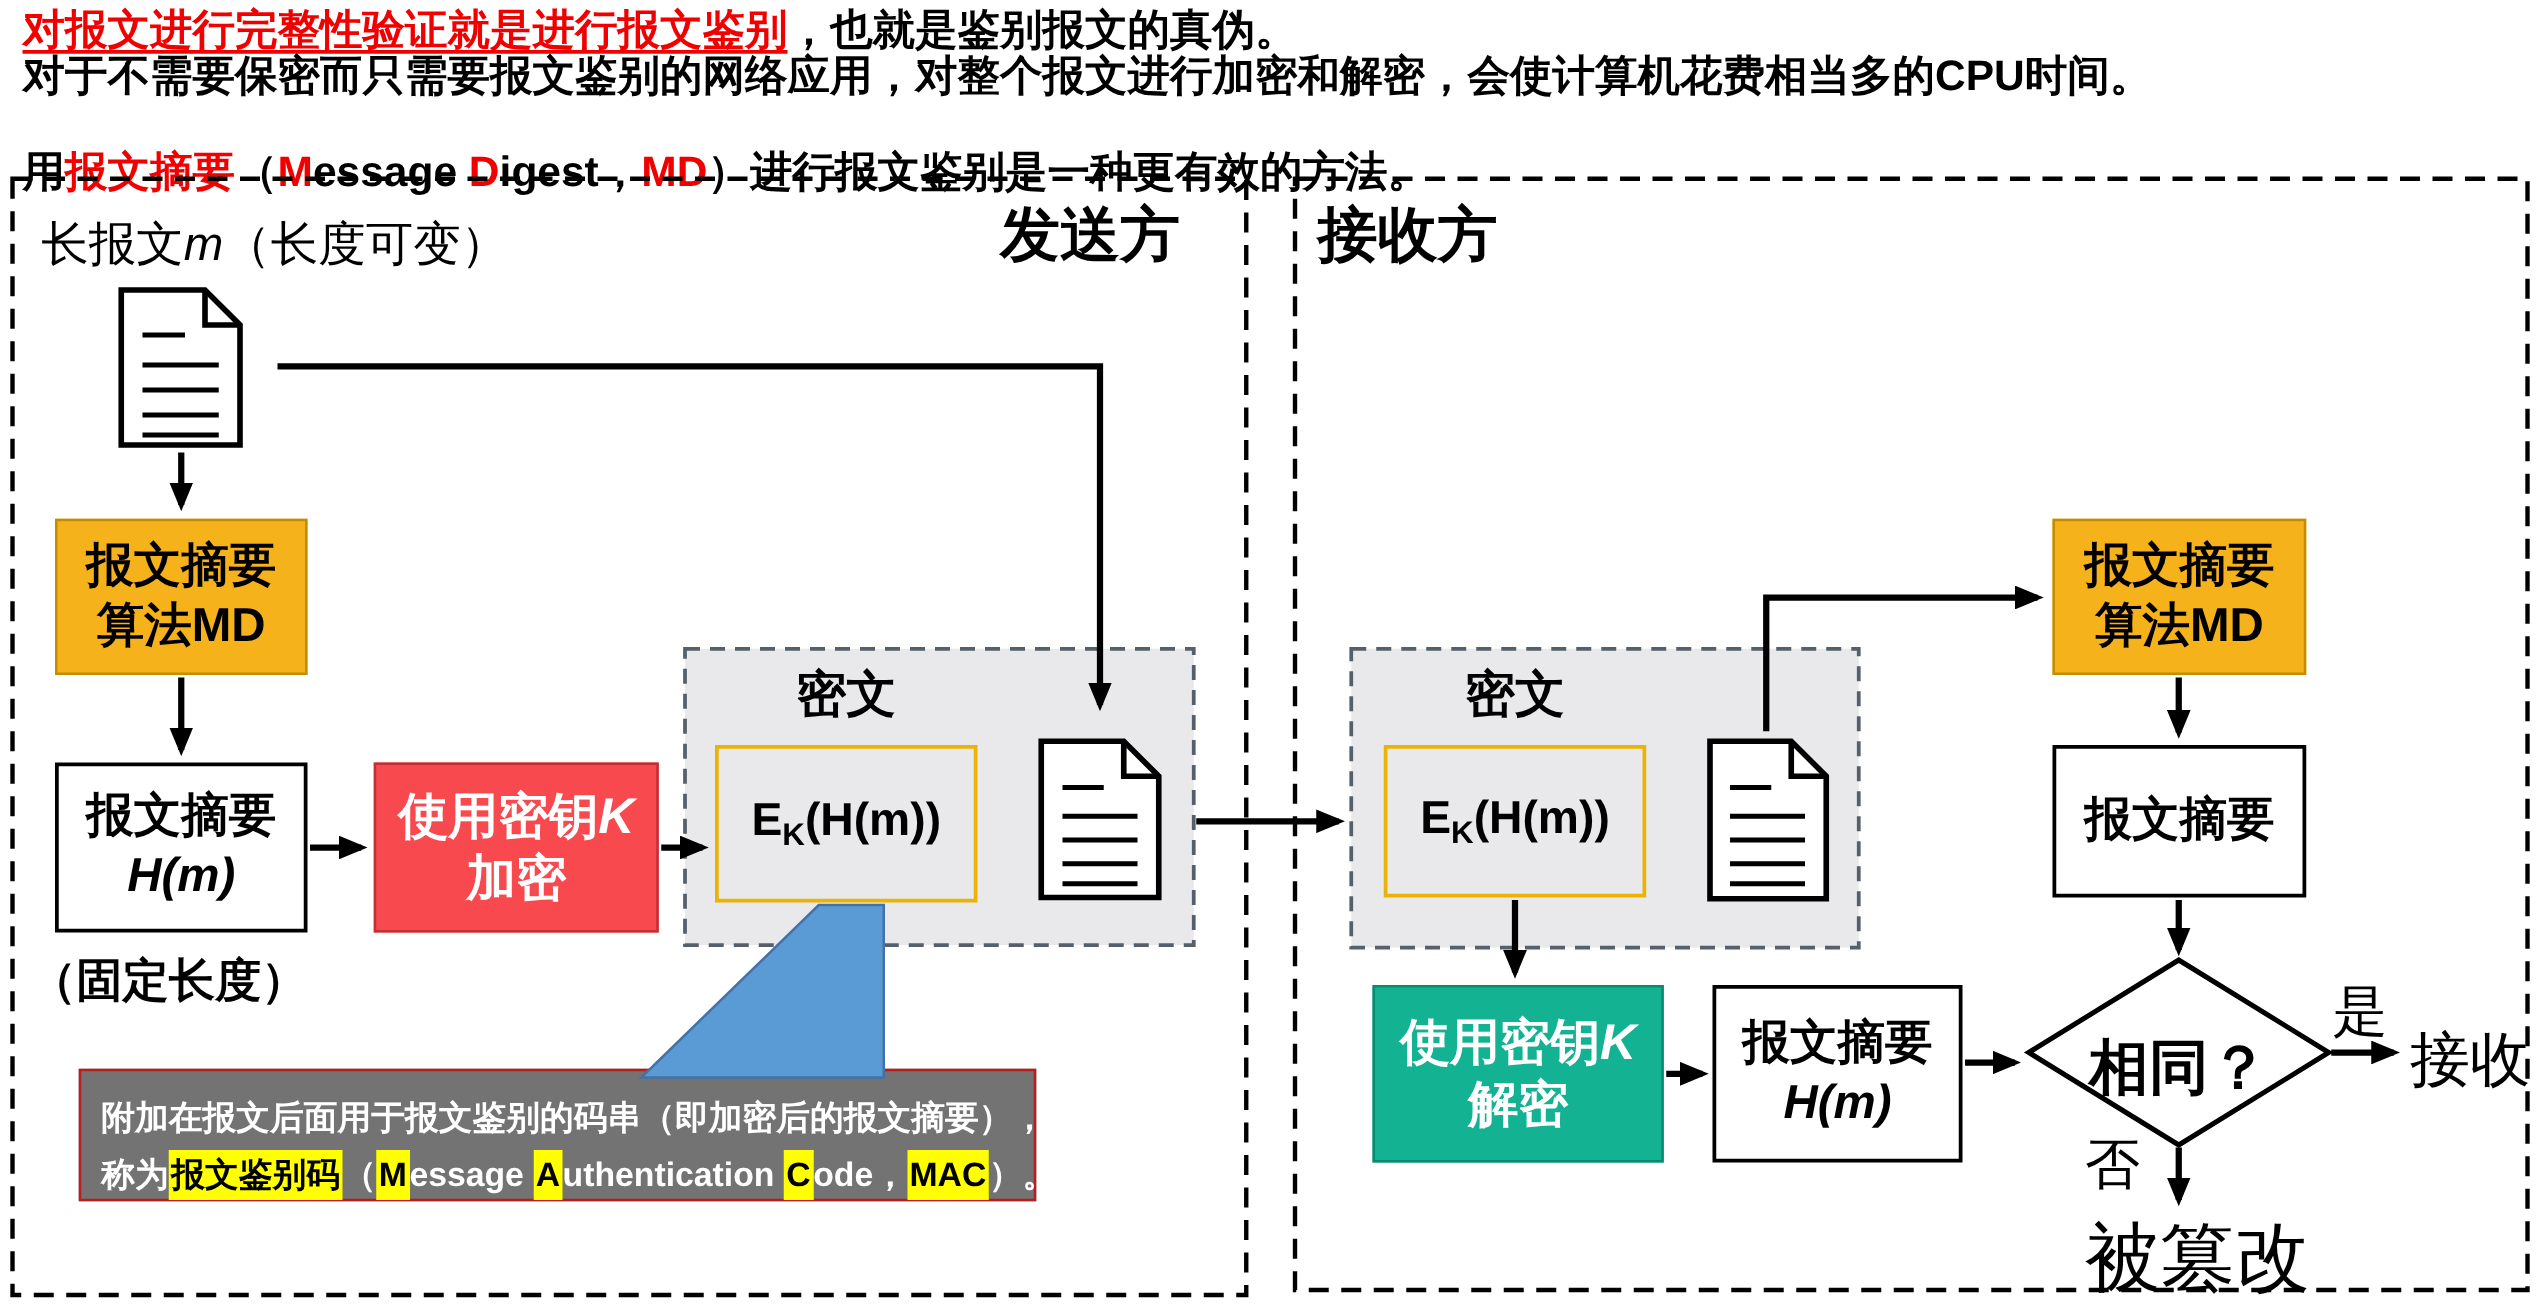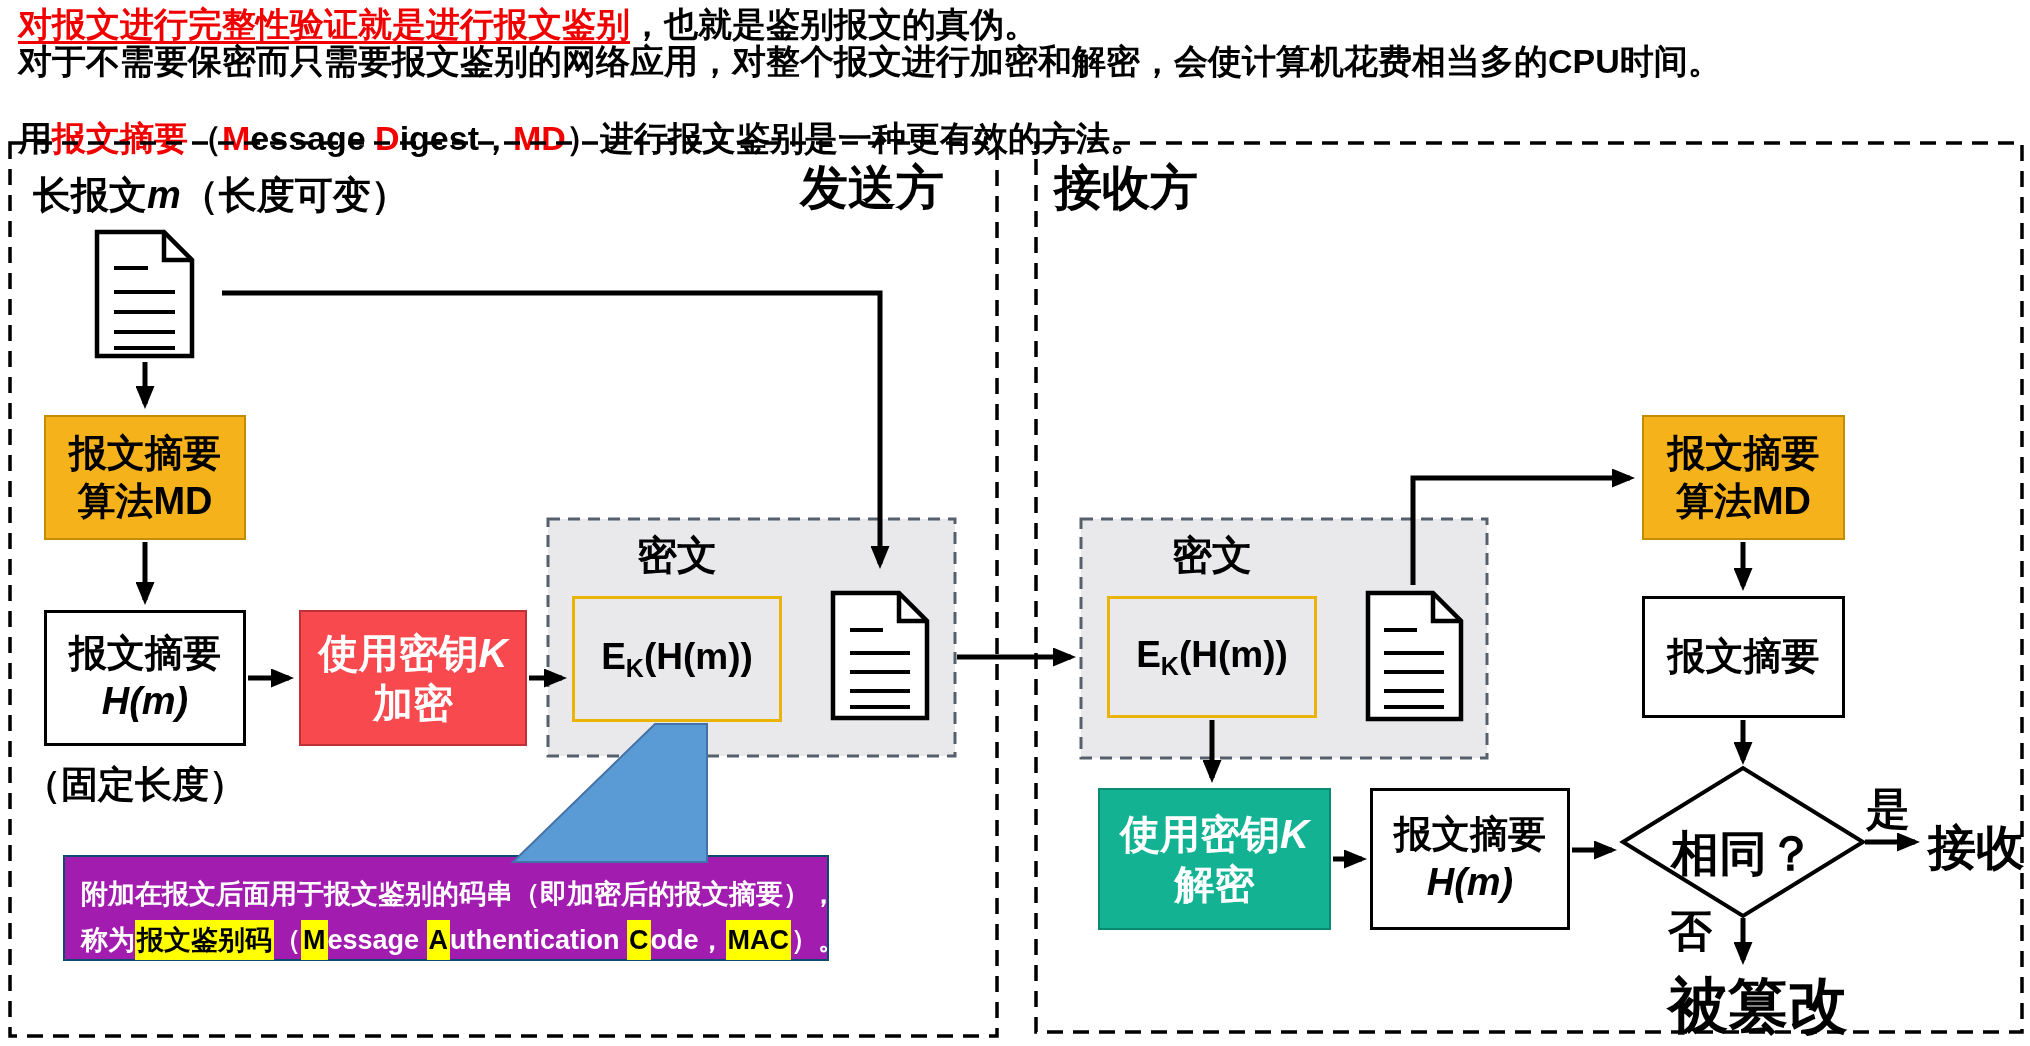--- a/index.html
+++ b/index.html
@@ -20,26 +20,26 @@
     text-align:center;font-weight:bold;line-height:1.26;box-sizing:border-box;
   }
   .orange-box{background:#f5b21b;border:2px solid #c28e00;font-size:38px;color:#000;}
   .white-box{background:#ffffff;border:3px solid #000;font-size:38px;color:#000;}
   .red-box{background:#f8494f;border:2px solid #bf3136;font-size:40px;color:#fff;}
   .green-box{background:#12b293;border:2px solid #0a8a70;font-size:40px;color:#fff;}
   .ek-box{background:transparent;border:3px solid #eab308;font-size:37px;font-weight:bold;}
   .ek-box sub{font-size:25px;}
   .cipher-label{font-size:40px;font-weight:bold;text-align:center;}
   .callout{
-    background:#a21caf;border:2px solid #0c4a6e;box-sizing:border-box;
+    background:#737373;border:2px solid #b91c1c;box-sizing:border-box;
     color:#fff;font-weight:bold;font-size:27px;padding:14px 0 0 16px;line-height:1.72;white-space:nowrap;
   }
   .hl{background:#ffff00;color:#000;padding:5px 2px;}
   .decision-text{font-size:48px;font-weight:bold;text-align:center;}
-  .flow-label{font-weight:bold;white-space:nowrap;}
+  .flow-label{font-weight:normal;white-space:nowrap;}
 </style>
 </head>
 <body>
 
 <div id="canvas">
 
   <svg class="abs z0" style="left:0;top:0;" width="2030" height="1046">
     <rect x="548" y="519" width="407" height="237" fill="#e9e9ec" stroke="#55606c" stroke-width="3" stroke-dasharray="12 8"></rect>
     <rect x="1081" y="519" width="406" height="239" fill="#e9e9ec" stroke="#55606c" stroke-width="3" stroke-dasharray="12 8"></rect>
     <polygon points="1623,842 1743,768 1863,842 1743,916" fill="#ffffff" stroke="#000" stroke-width="4"></polygon>

